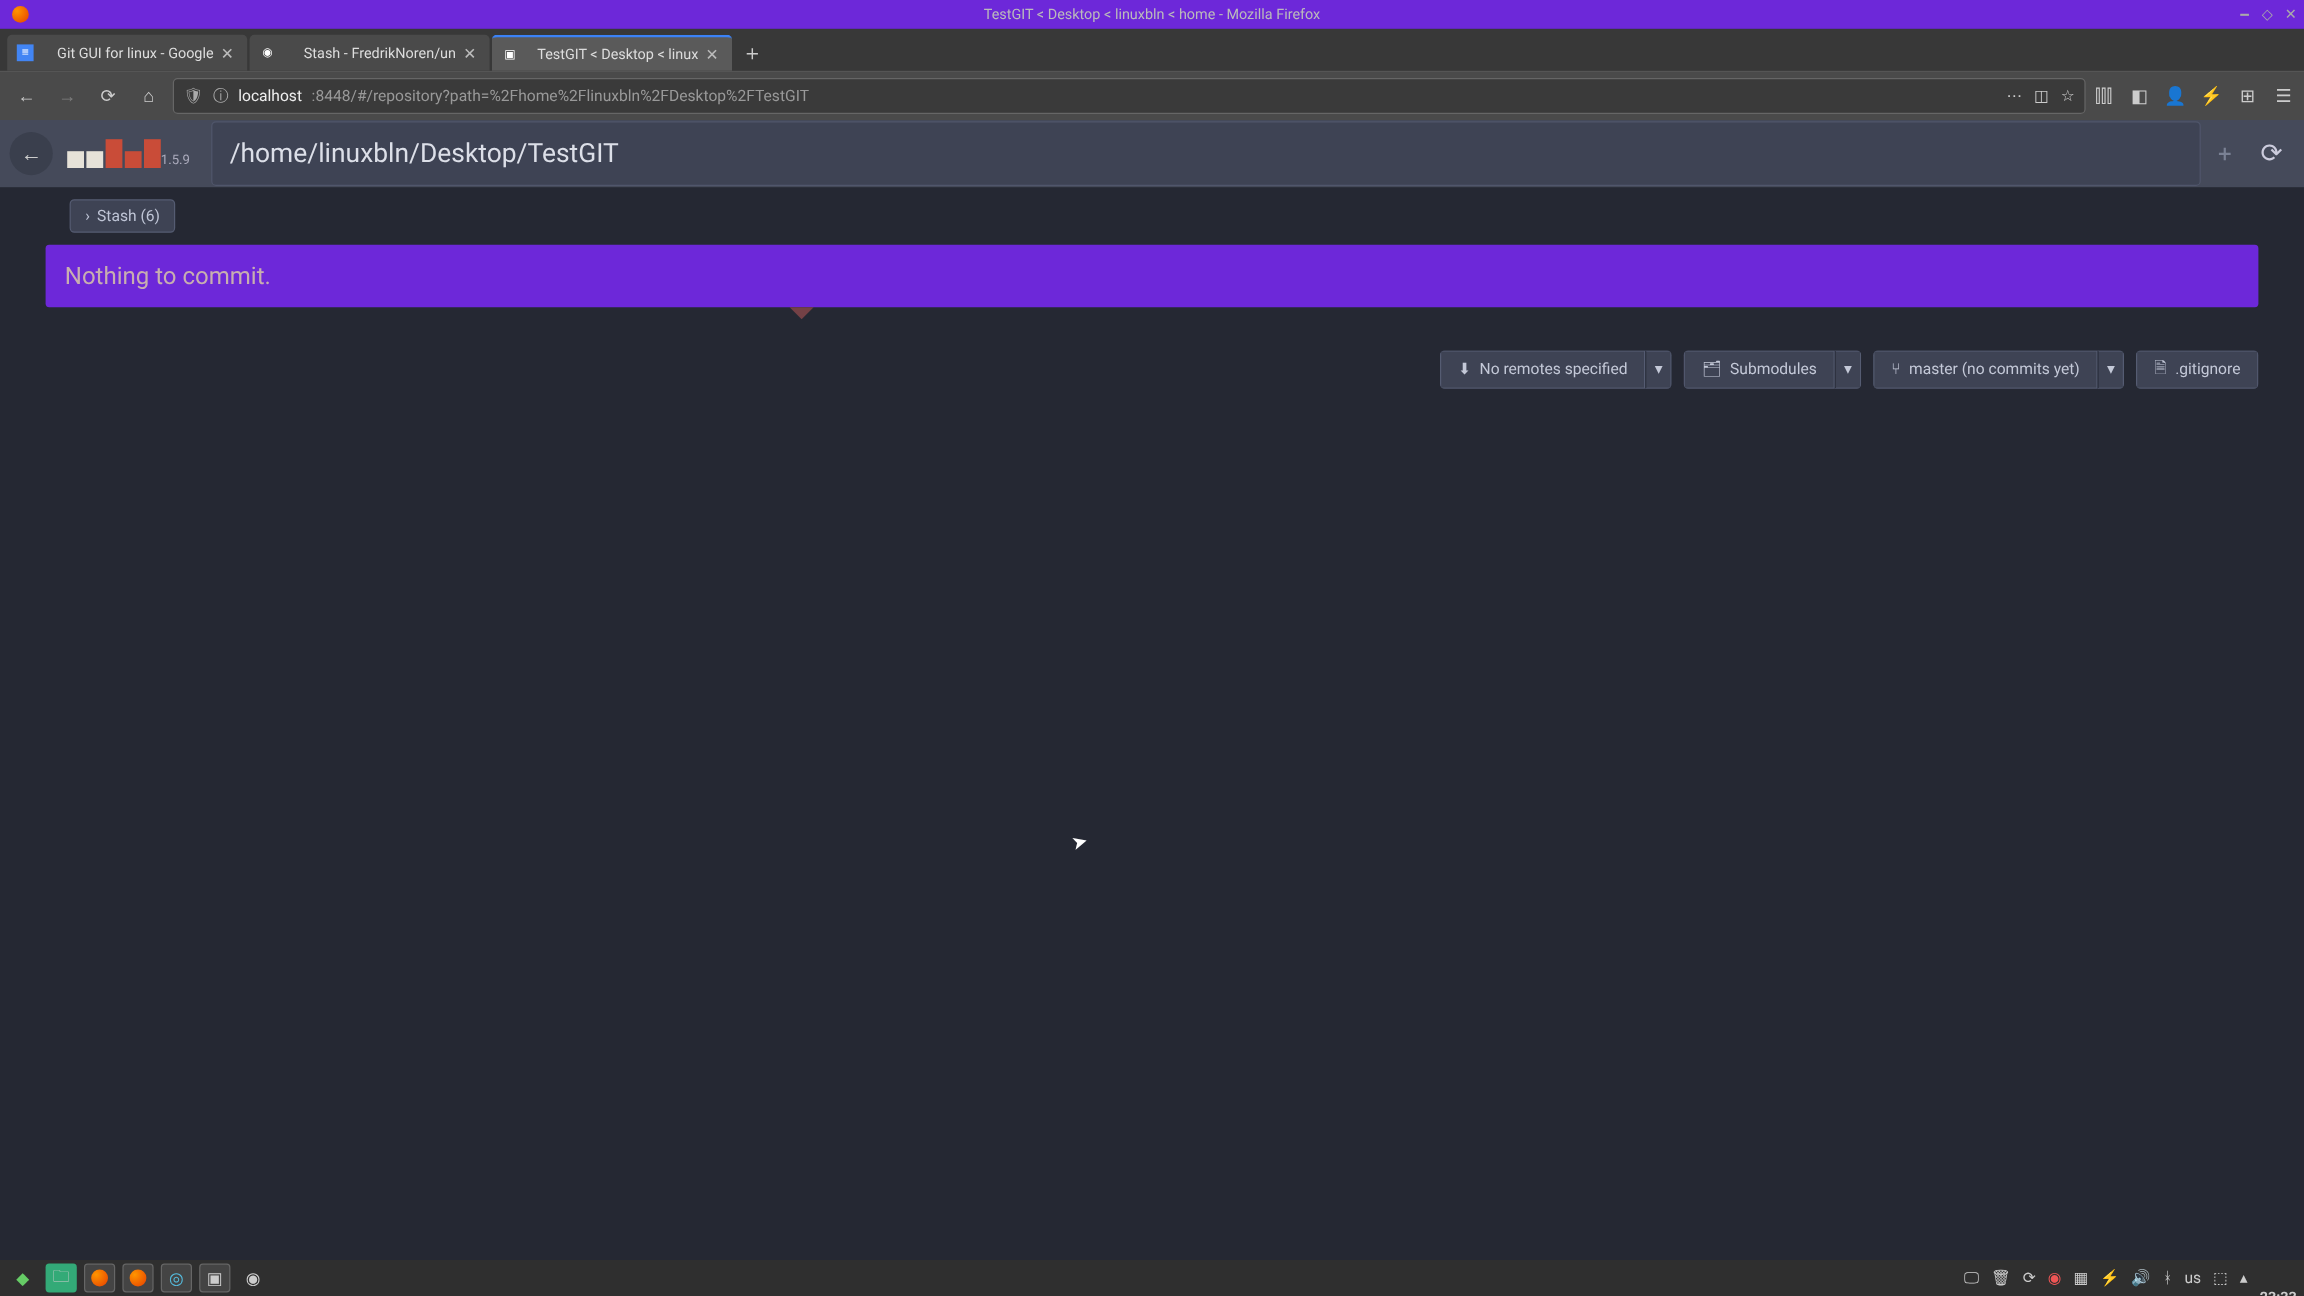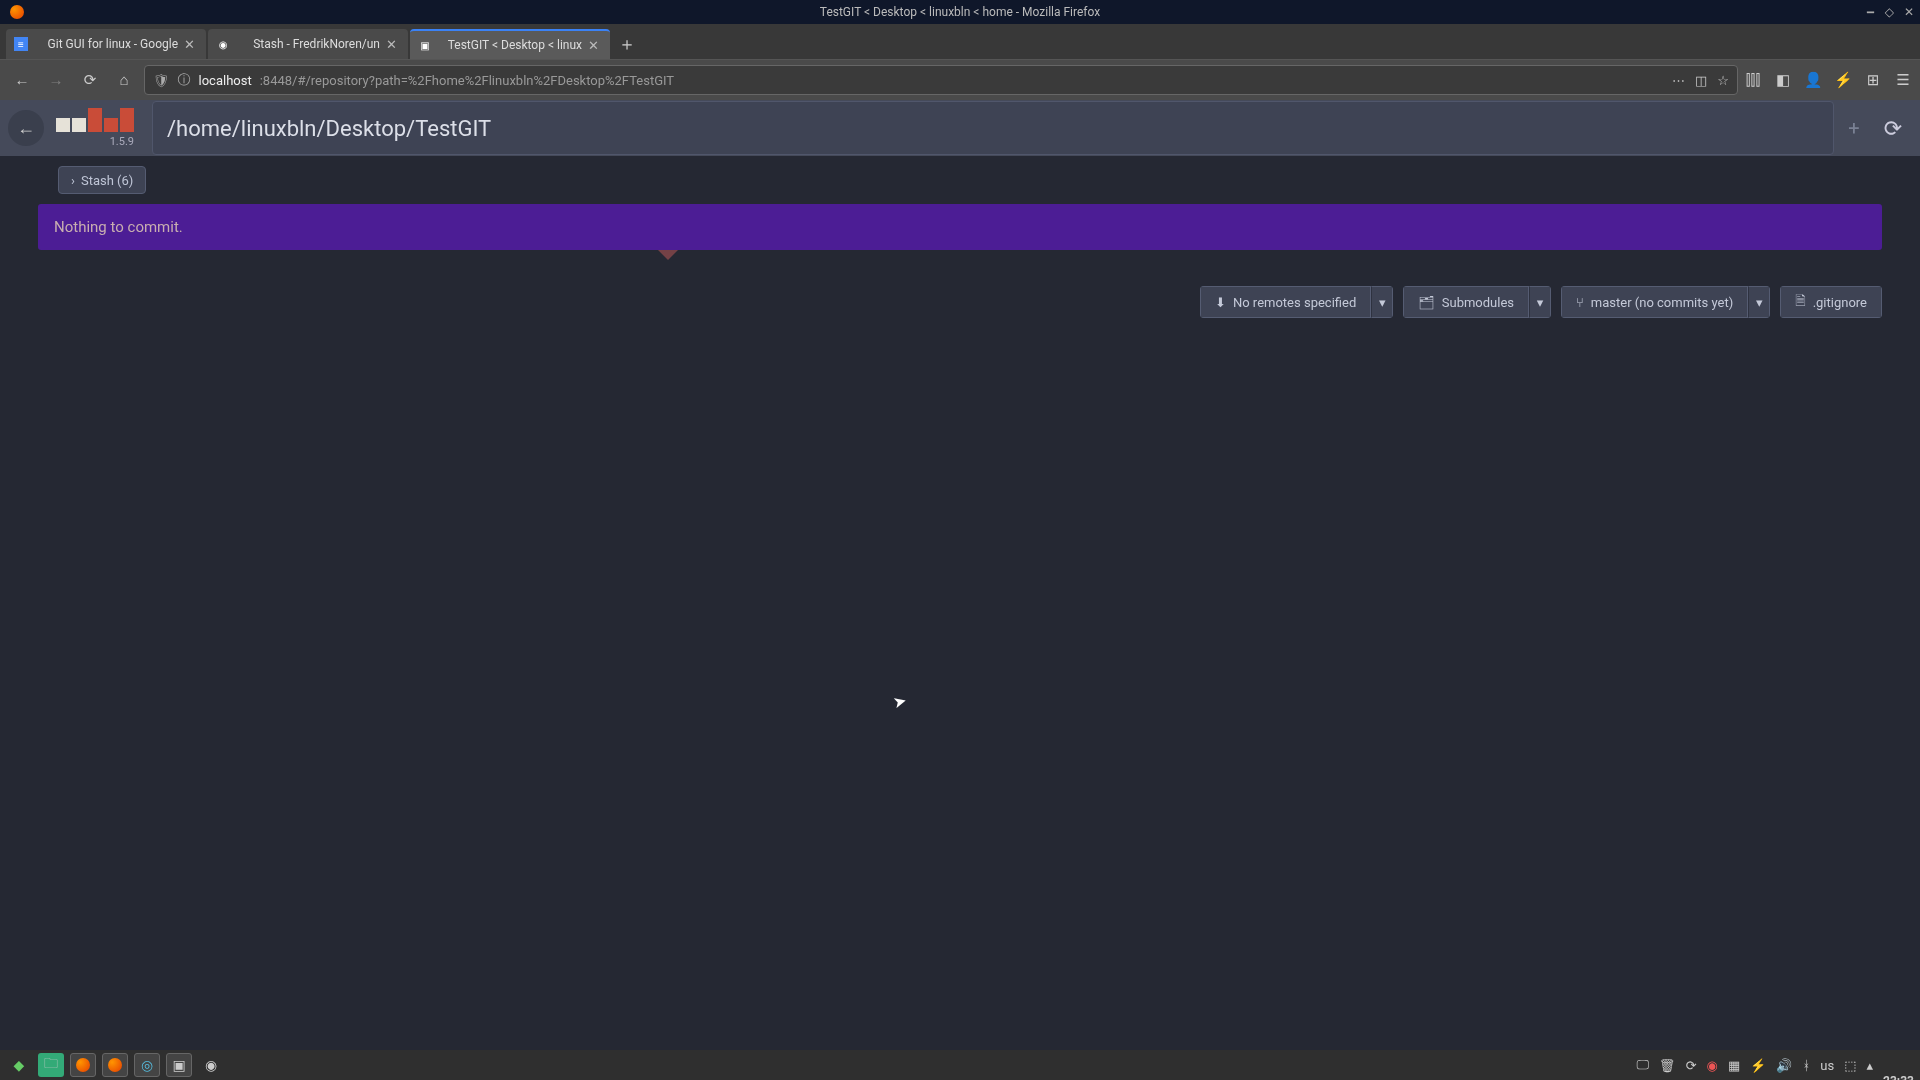--- a/index.html
+++ b/index.html
@@ -9,21 +9,21 @@
       color: #ccc;
       width: 1920px;
       height: 1080px;
       overflow: hidden;
       position: relative;
     }
 
     
     .os-titlebar {
       height: 24px;
-      background: #0f172a;
+      background: #6d28d9;
       display: flex;
       align-items: center;
       color: #ccc;
       font-size: 12px;
       position: relative;
     }
     .os-titlebar .ff-logo {
       width: 14px; height: 14px; border-radius: 50%;
       background: radial-gradient(circle at 30% 30%, #ff9500, #e53e00);
       margin-left: 10px;
@@ -125,21 +125,21 @@
     }
     .back-circle {
       width: 36px; height: 36px;
       border-radius: 50%;
       background: #3a3f4d;
       display: flex; align-items: center; justify-content: center;
       color: #ccc; font-size: 18px;
       margin-right: 12px;
     }
     .logo-block {
-      display: flex; flex-direction: column; align-items: flex-end;
+      display: flex; flex-direction: row; align-items: flex-end;
       margin-right: 18px;
     }
     .ungit-logo {
       display: flex; gap: 2px; align-items: flex-end;
     }
     .ungit-logo .sq { width: 14px; height: 14px; }
     .ungit-logo .sq.w { background: #e6e2d8; }
     .ungit-logo .sq.r { background: #c94c38; }
     .ungit-logo .sq.tall { height: 24px; }
     .version { font-size: 11px; color: #aab; margin-top: 3px; }
@@ -175,24 +175,24 @@
       border-radius: 4px;
       padding: 0 12px;
       font-size: 13px;
       color: #bfc5d6;
       gap: 6px;
     }
 
     
     .commit-banner {
       margin: 10px 38px 0 38px;
-      background: #4c1d95;
+      background: #6d28d9;
       border-radius: 3px;
       padding: 14px 16px;
-      font-size: 15px;
+      font-size: 20px;
       color: #c8aeb0;
       position: relative;
     }
     .commit-banner::after {
       content: "";
       position: absolute;
       bottom: -10px; left: 620px;
       border-left: 10px solid transparent;
       border-right: 10px solid transparent;
       border-top: 10px solid #744146;

